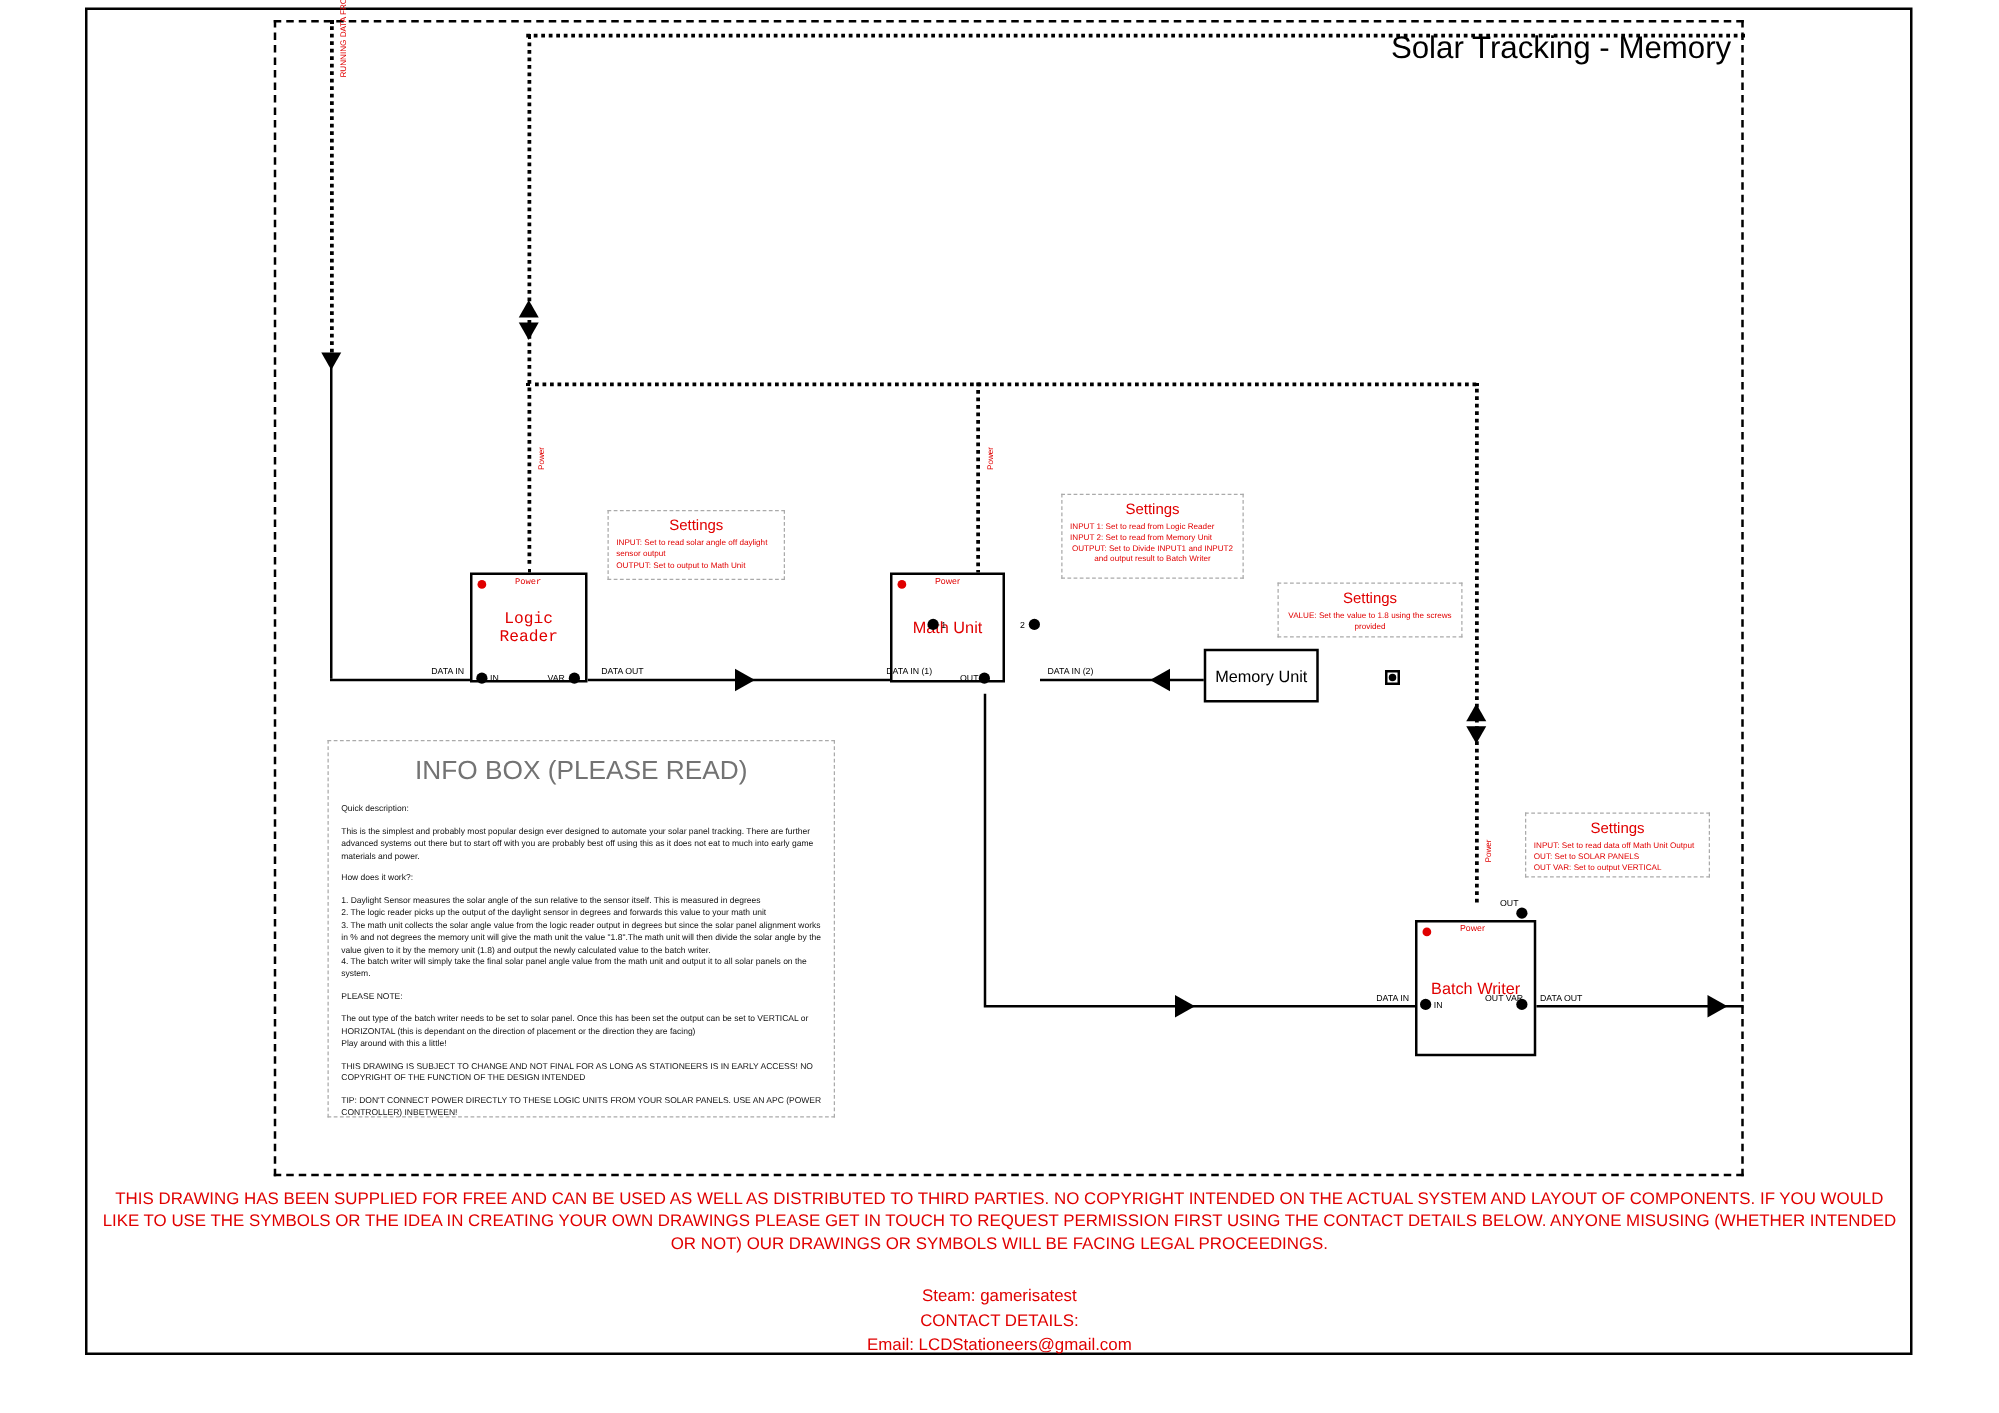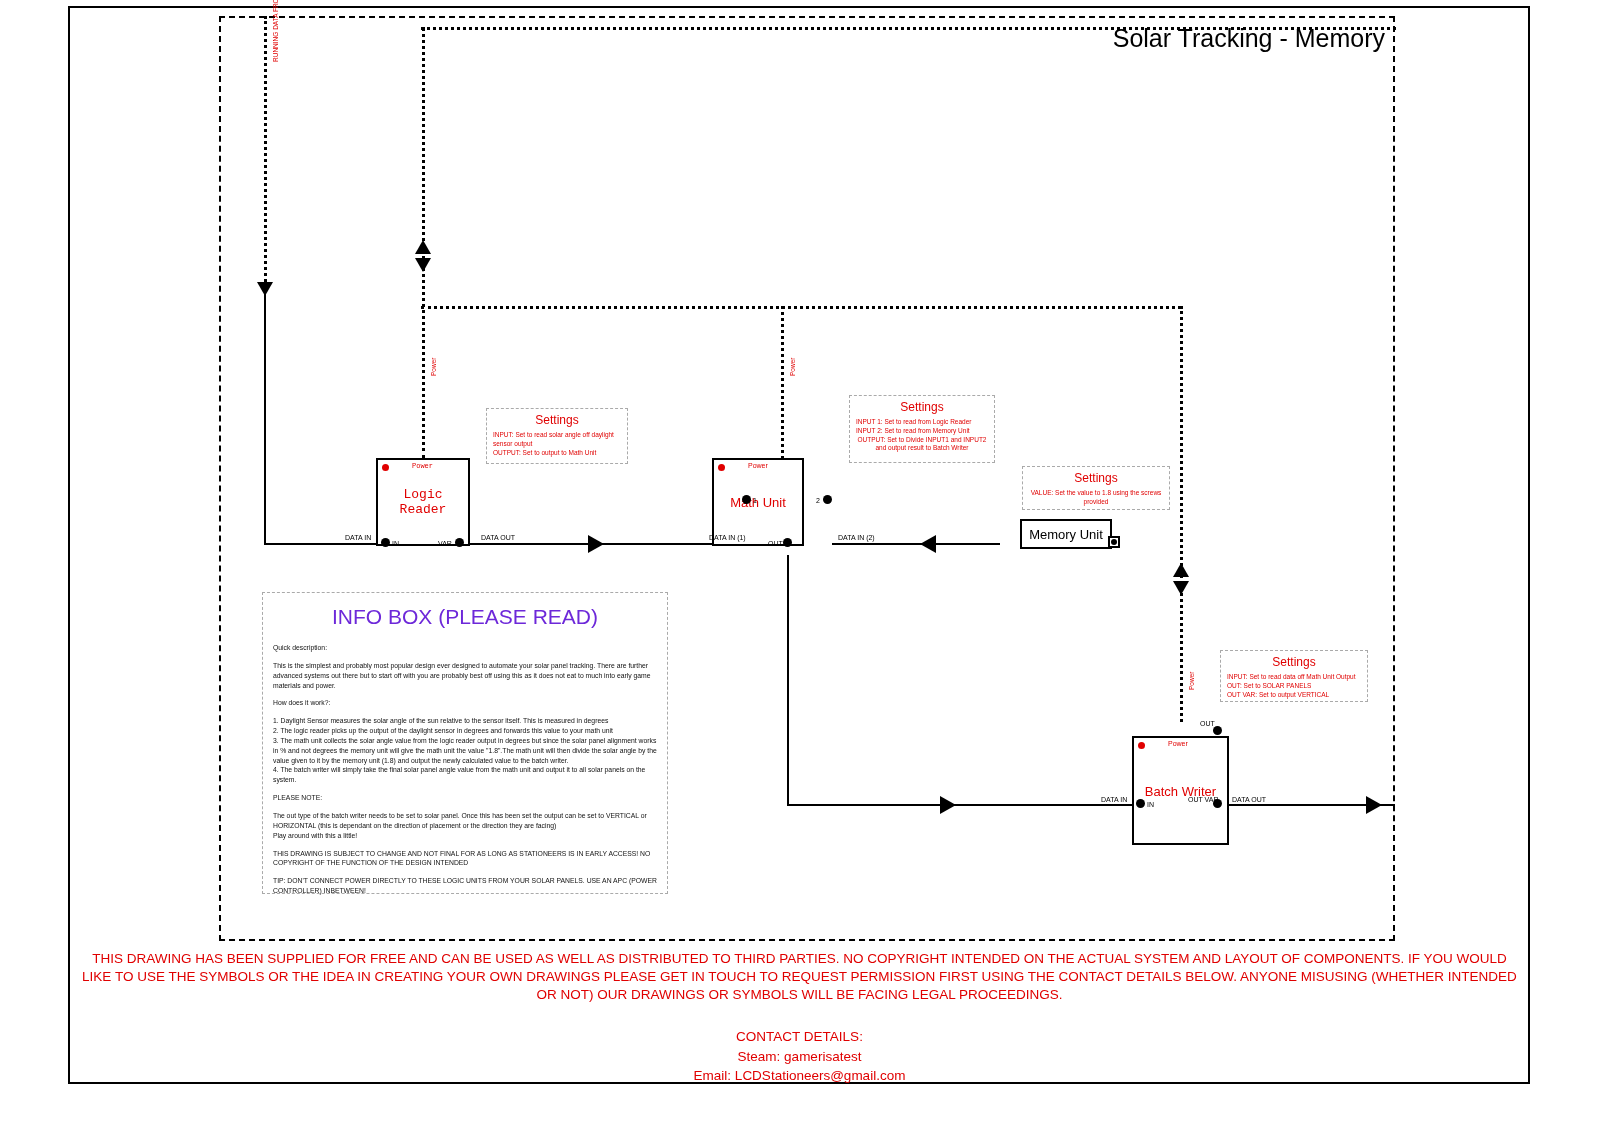--- a/index.html
+++ b/index.html
@@ -172,21 +172,21 @@
     left: 262px;
     top: 592px;
     width: 406px;
     height: 302px;
     border: 1px dashed #aaa;
     box-sizing: border-box;
     padding: 8px 10px;
   }
   #info-title {
     text-align: center;
-    color: #6d28d9;
+    color: #737373;
     font-size: 21px;
     margin: 4px 0 14px 0;
   }
   .info-p {
     font-size: 6.8px;
     color: #111;
     line-height: 1.45;
     margin: 0 0 8px 0;
   }
   
@@ -297,21 +297,21 @@
   </div>
   <span class="pin" style="left:742px; top:495px;"></span>
   <span class="pin-label" style="left:753px; top:497px;">1</span>
   <span class="pin" style="left:823px; top:495px;"></span>
   <span class="pin-label" style="left:816px; top:497px;">2</span>
   <span class="pin" style="left:783px; top:538px;"></span>
   <span class="pin-label" style="left:768px; top:540px;">OUT</span>
   <span class="port-label" style="left:709px; top:534px;">DATA IN (1)</span>
   <span class="port-label" style="left:838px; top:534px;">DATA IN (2)</span>
 
-  <div class="device" style="left:1020px; top:519px; width:92px; height:30px;">
+  <div class="device" style="left:963px; top:519px; width:92px; height:43px;">
     <span class="device-label" style="color:#000;">Memory Unit</span>
   </div>
   <span class="memory-nub" style="left:1108px; top:536px;"></span>
   <span class="memory-nub-dot" style="left:1111px; top:539px;"></span>
 
   <div class="device" style="left:1132px; top:688px; width:97px; height:109px;margin-top:48px;">
     <span class="pwr-dot"></span>
     <span class="pwr-label" style="left:34px;">Power</span>
     <span class="device-label">Batch Writer</span>
   </div>
@@ -360,18 +360,18 @@
 4. The batch writer will simply take the final solar panel angle value from the math unit and output it to all solar panels on the system.</p>
     <p class="info-p">PLEASE NOTE:</p>
     <p class="info-p" style="white-space:pre-line;">The out type of the batch writer needs to be set to solar panel. Once this has been set the output can be set to VERTICAL or HORIZONTAL (this is dependant on the direction of placement or the direction they are facing)
 Play around with this a little!</p>
     <p class="info-p">THIS DRAWING IS SUBJECT TO CHANGE AND NOT FINAL FOR AS LONG AS STATIONEERS IS IN EARLY ACCESS! NO COPYRIGHT OF THE FUNCTION OF THE DESIGN INTENDED</p>
     <p class="info-p">TIP: DON'T CONNECT POWER DIRECTLY TO THESE LOGIC UNITS FROM YOUR SOLAR PANELS. USE AN APC (POWER CONTROLLER) INBETWEEN!</p>
   </div>
 
   <div id="legal">THIS DRAWING HAS BEEN SUPPLIED FOR FREE AND CAN BE USED AS WELL AS DISTRIBUTED TO THIRD PARTIES. NO COPYRIGHT INTENDED ON THE ACTUAL SYSTEM AND LAYOUT OF COMPONENTS. IF YOU WOULD LIKE TO USE THE SYMBOLS OR THE IDEA IN CREATING YOUR OWN DRAWINGS PLEASE GET IN TOUCH TO REQUEST PERMISSION FIRST USING THE CONTACT DETAILS BELOW. ANYONE MISUSING (WHETHER INTENDED OR NOT) OUR DRAWINGS OR SYMBOLS WILL BE FACING LEGAL PROCEEDINGS.</div>
   <div id="contact">
+    <div>Steam: gamerisatest</div>
     <div>CONTACT DETAILS:</div>
-    <div>Steam: gamerisatest</div>
     <div>Email: LCDStationeers@gmail.com</div>
   </div>
 
 </div>
 
 </body></html>

